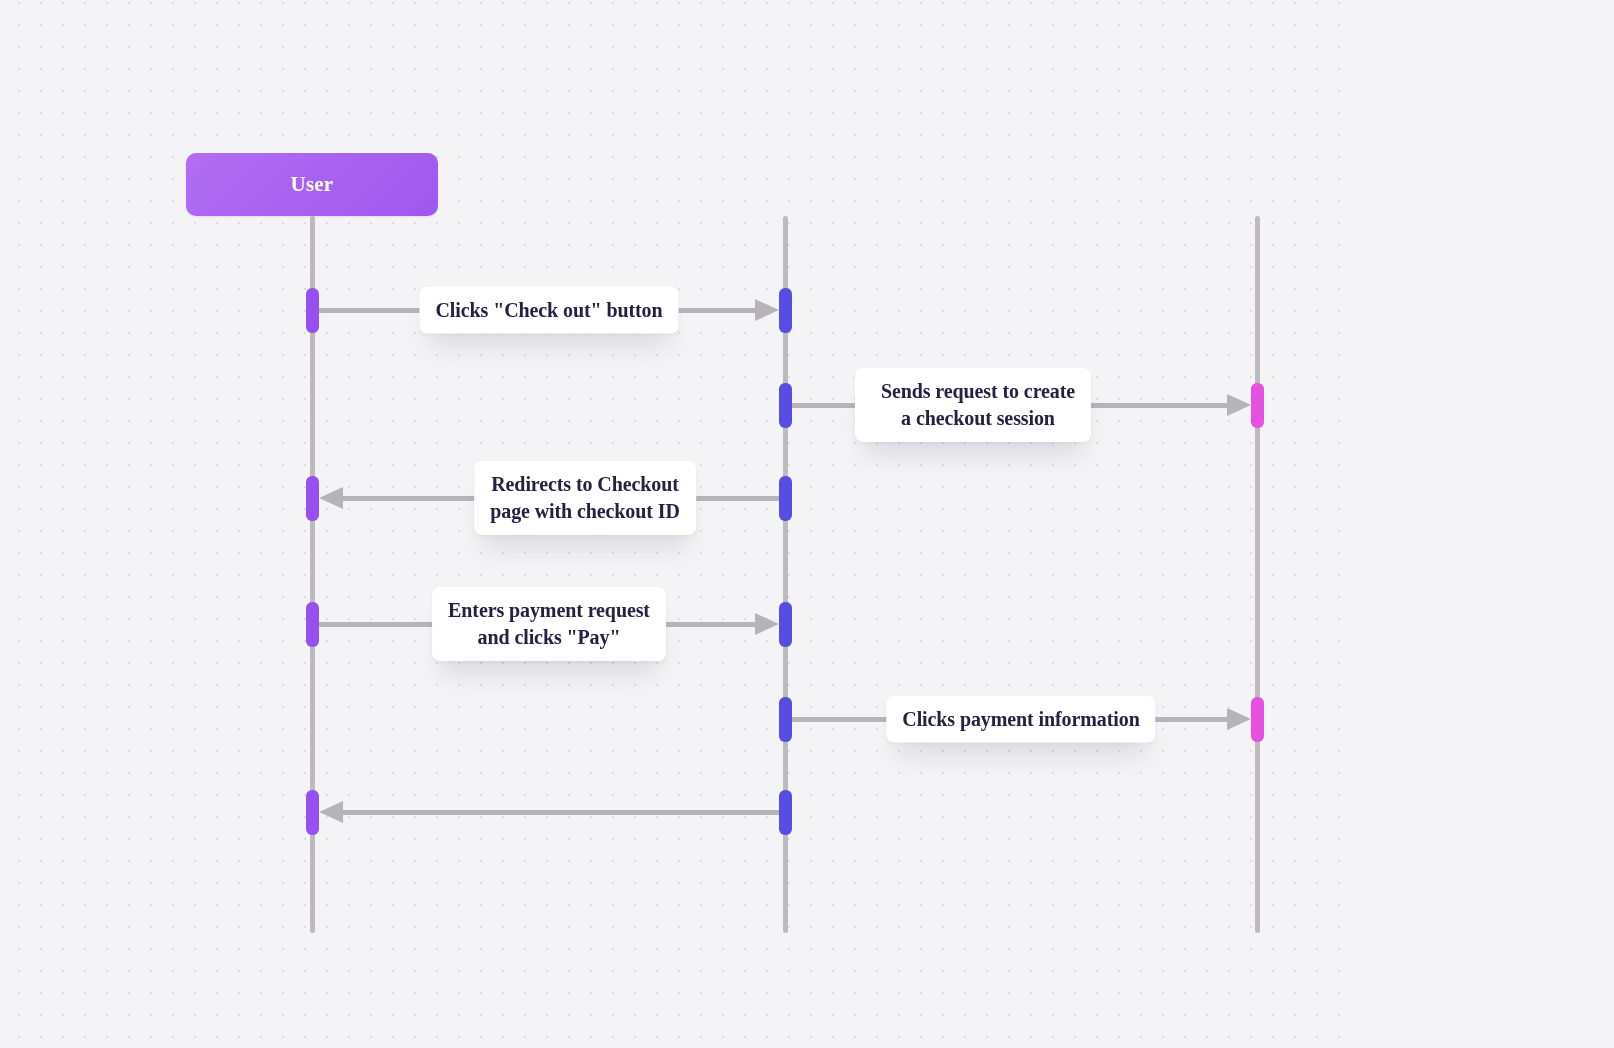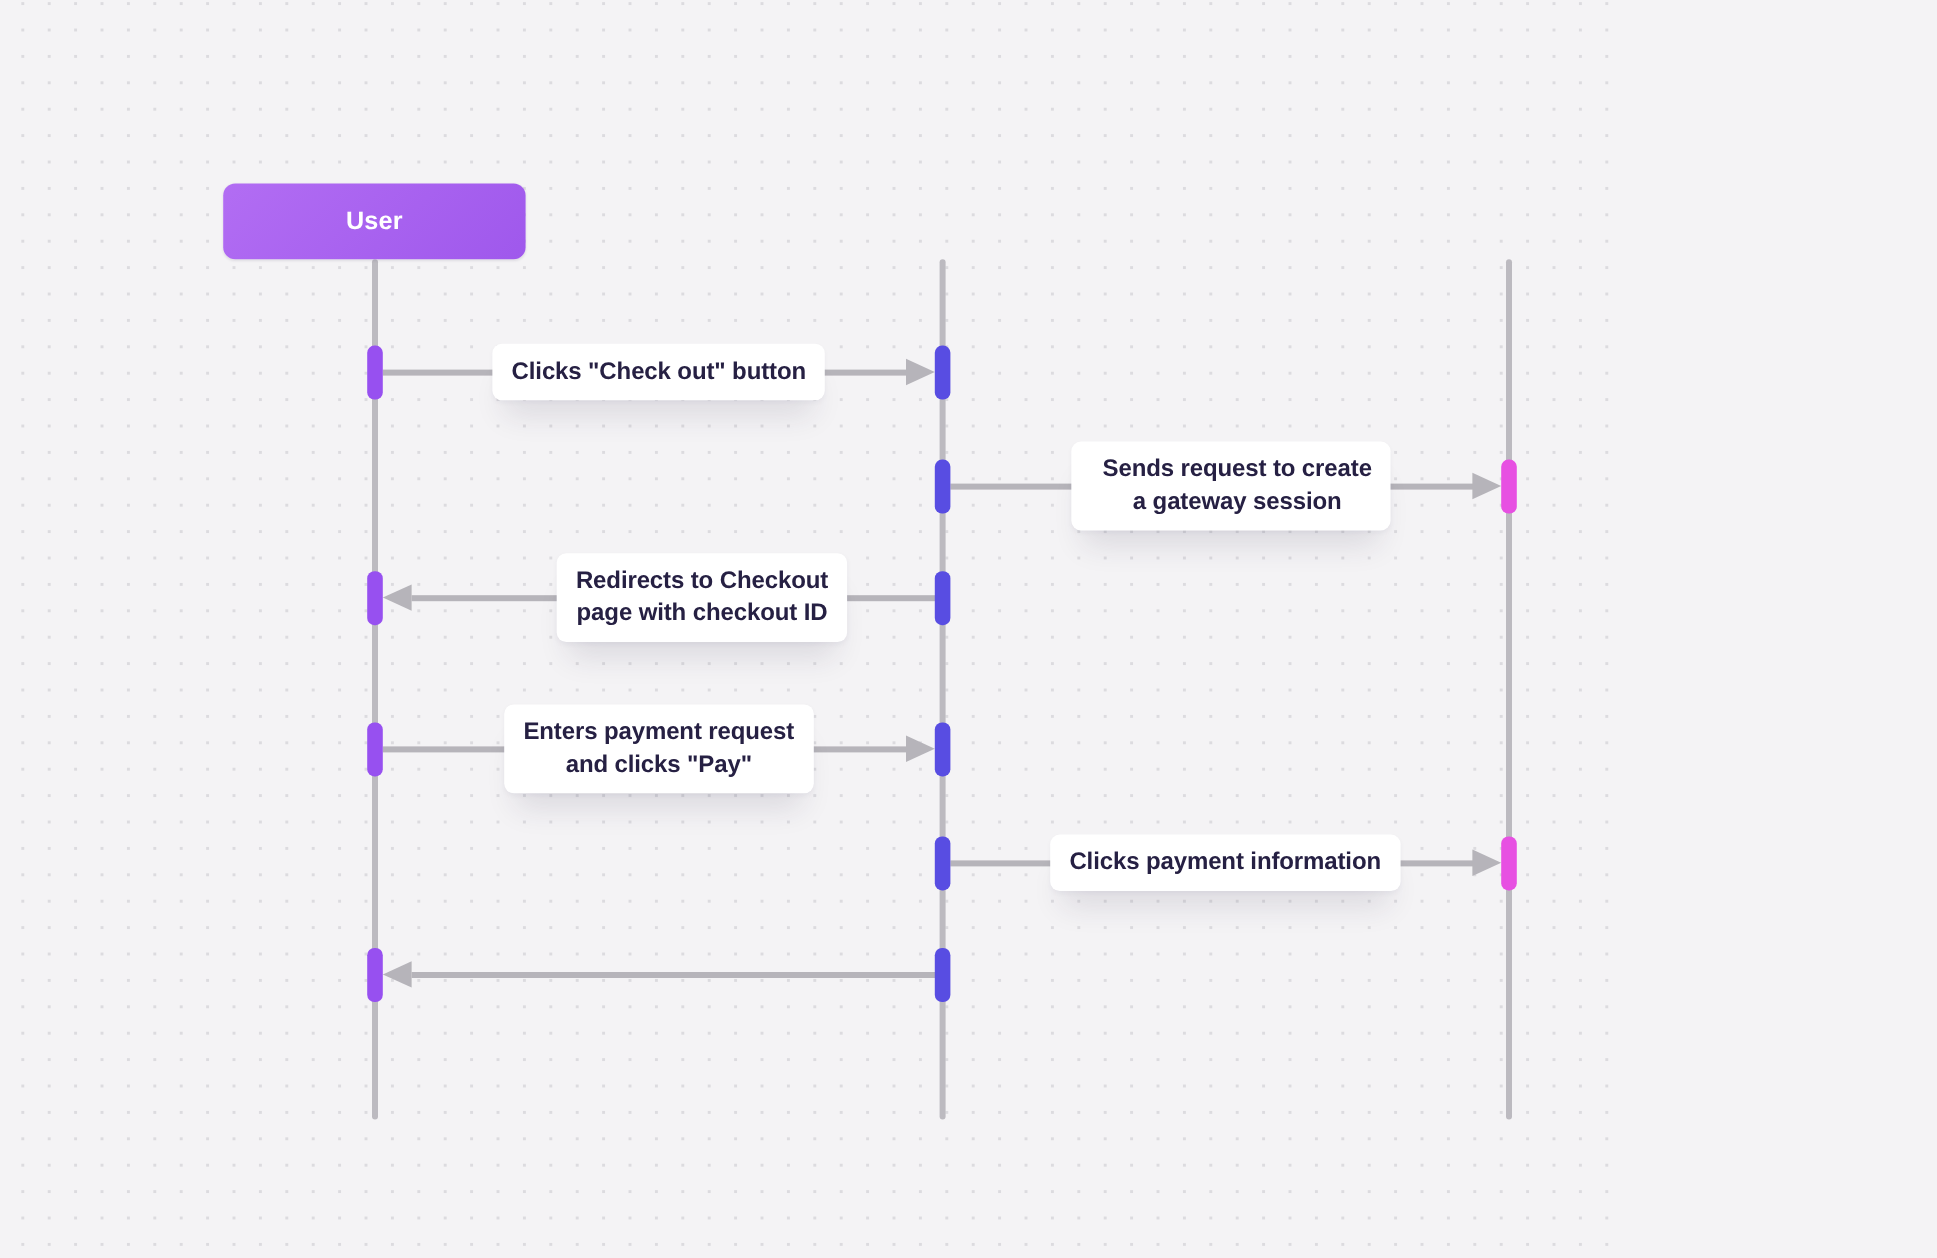--- a/index.html
+++ b/index.html
@@ -10,20 +10,21 @@
   }
   .stage {
     position: relative;
     width: 1356px;
     height: 1048px;
     background-color: #f4f3f5;
     background-image: radial-gradient(circle, #dcdbdf 1.2px, rgba(0,0,0,0) 1.4px);
     background-size: 22px 22px;
     background-position: 8px 14px;
     overflow: hidden;
+    font-family: Liberation Serif, serif;
   }
   .actor-box {
     position: absolute;
     display: flex;
     align-items: center;
     justify-content: center;
     border-radius: 10px;
     color: #ffffff;
     font-size: 21px;
     font-weight: 600;
@@ -92,23 +93,23 @@
     <div class="activation-bar" style="left: 778.5px; top: 287.5px; background: rgb(88, 77, 226);"></div>
     <div class="msg-line" style="left: 318.5px; top: 307.5px; width: 438px;"></div>
     <div class="msg-arrowhead right" style="left: 754.5px; top: 299px;"></div>
     <div class="msg-label" style="left: 549px; top: 310px;">
       <div>Clicks "Check out" button</div>
     </div>
     <div class="activation-bar" style="left: 778.5px; top: 382.5px; background: rgb(88, 77, 226);"></div>
     <div class="activation-bar" style="left: 1250.5px; top: 382.5px; background: rgb(231, 80, 226);"></div>
     <div class="msg-line" style="left: 791.5px; top: 402.5px; width: 437px;"></div>
     <div class="msg-arrowhead right" style="left: 1226.5px; top: 394px;"></div>
-    <div class="msg-label" style="left: 1026px; top: 405px; padding-left: 26px;">
+    <div class="msg-label" style="left: 973px; top: 405px; padding-left: 26px;">
       <div>Sends request to create</div>
-      <div>a gateway session</div>
+      <div>a checkout session</div>
     </div>
     <div class="activation-bar" style="left: 778.5px; top: 475.5px; background: rgb(88, 77, 226);"></div>
     <div class="activation-bar" style="left: 305.5px; top: 475.5px; background: rgb(151, 80, 240);"></div>
     <div class="msg-line" style="left: 342.5px; top: 495.5px; width: 438px;"></div>
     <div class="msg-arrowhead left" style="left: 318.5px; top: 487px;"></div>
     <div class="msg-label" style="left: 549px; top: 498px; margin-left: 36px;">
       <div>Redirects to Checkout</div>
       <div>page with checkout ID</div>
     </div>
     <div class="activation-bar" style="left: 305.5px; top: 601.5px; background: rgb(151, 80, 240);"></div>

